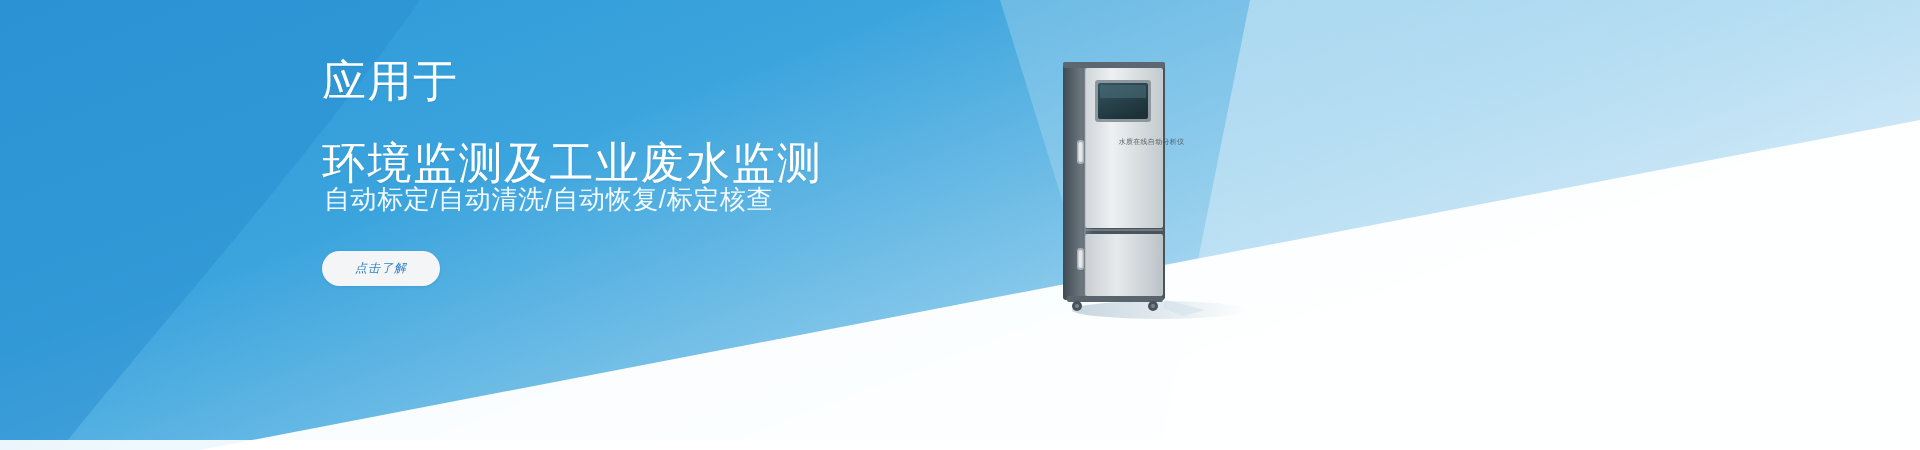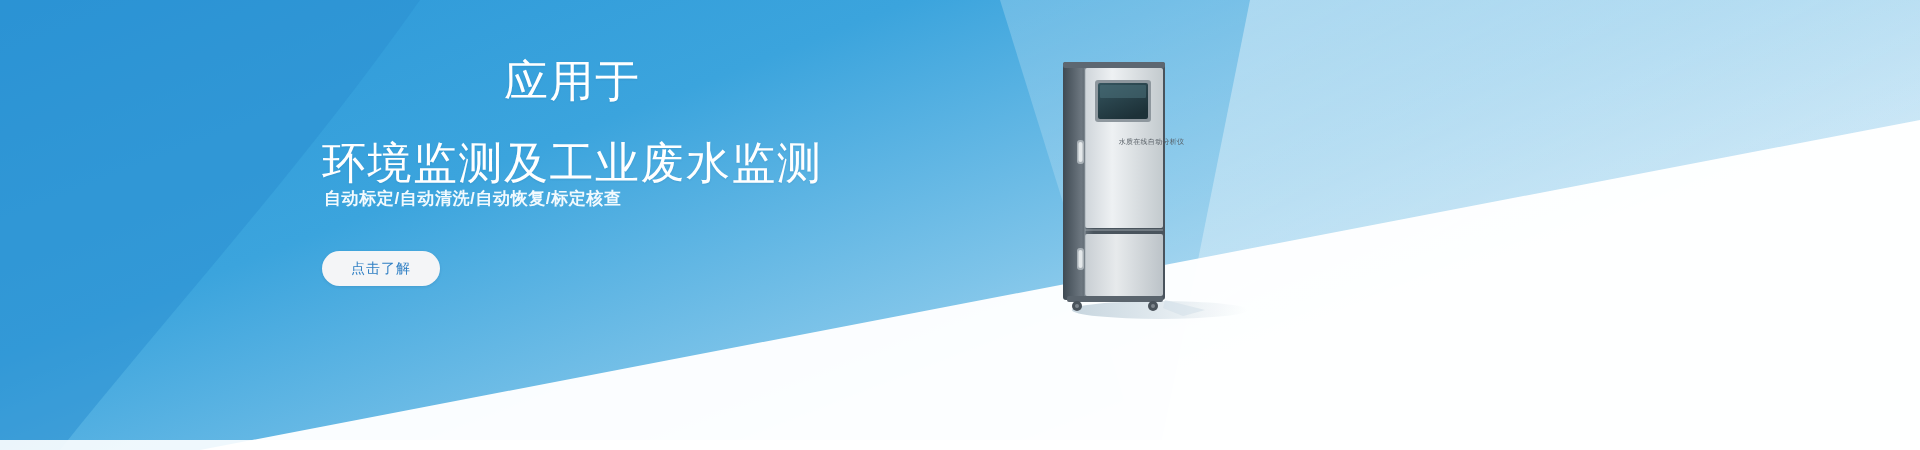--- a/index.html
+++ b/index.html
@@ -22,21 +22,20 @@
   .wedge svg{ display:block; width:100%; height:100%; }
 
   
   .content{
     position:absolute;
     left:322px;
     top:0;
     width:760px;
     height:450px;
     z-index:6;
-    text-align:center;
   }
 
   .headline{
     position:absolute;
     top:52px;
     left:0;
     color:#ffffff;
     font-size:44px;
     line-height:58px;
     font-weight:400;
@@ -44,47 +43,48 @@
     white-space:nowrap;
     text-shadow:0 1px 2px rgba(0,60,110,.10);
   }
   .headline .l2{ display:block;margin-top:24px; }
 
   .subtitle{
     position:absolute;
     top:184px;
     left:2px;
     color:#f2fafe;
-    font-size:17px;
+    font-size:26px;
     line-height:30px;
     letter-spacing:.6px;
-    font-weight:700;
+    font-weight:400;
     white-space:nowrap;
   }
 
   .cta{
     position:absolute;
     top:251px;
     left:322px;
     width:118px;
     height:35px;
     border-radius:18px;
     background:#f4f5f7;
     border:none;
     color:#2f7fc4;
     font-family:"Liberation Sans","DejaVu Sans",sans-serif;
-    font-size:14px;
+    font-size:12px;
     letter-spacing:1px;
     font-weight:400;
     cursor:pointer;
     z-index:7;
     box-shadow:0 1px 3px rgba(0,50,95,.12);
     display:flex;
     align-items:center;
     justify-content:center;
+    font-style:italic;
   }
 
   
   .device{
     position:absolute;
     left:1055px;
     top:58px;
     width:200px;
     height:265px;
     z-index:5;

